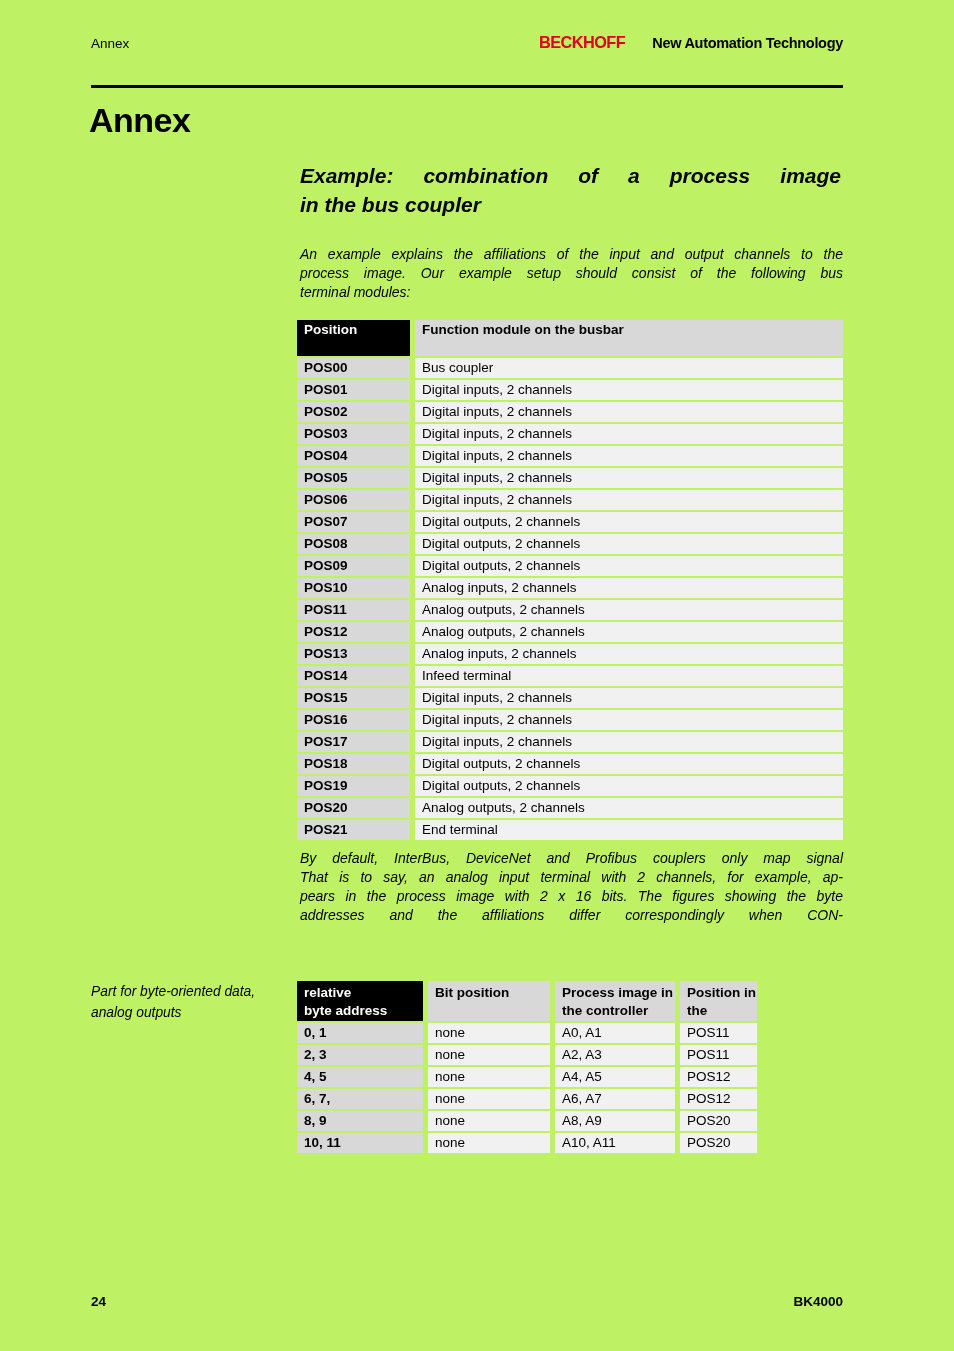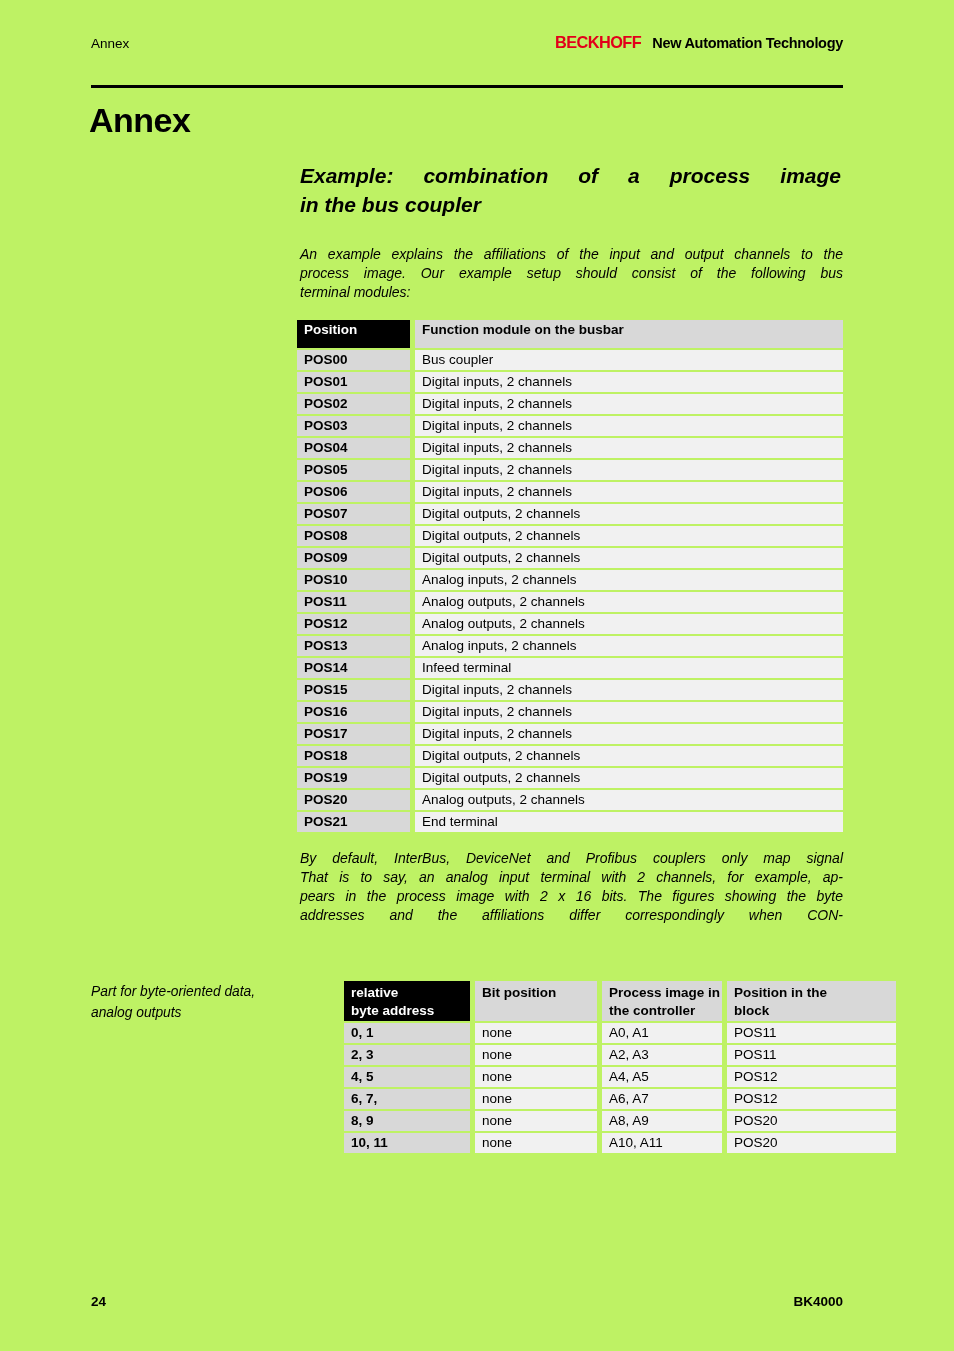--- a/index.html
+++ b/index.html
@@ -3,21 +3,21 @@
 <meta charset="utf-8">
 <style>
   html,body{margin:0;padding:0;background:#fff;}
   .page{position:relative;width:954px;height:1351px;background:#bef264;overflow:hidden;
         font-family:"Liberation Sans","DejaVu Sans",sans-serif;color:#000;padding-left:45px;}
 
   
   .pg-header{position:absolute;left:91px;top:33px;width:752px;display:flex;
              justify-content:space-between;align-items:baseline;}
   .running{font-size:13.5px;}
-  .brand{display:flex;gap:8px;align-items:baseline;}
+  .brand{display:flex;gap:24px;align-items:baseline;}
   .logo{color:#e2001a;font-weight:bold;font-size:17px;letter-spacing:-0.6px;transform:scaleX(.96);transform-origin:left;}
   .tagline{font-weight:bold;font-size:14.5px;letter-spacing:-0.3px;}
   .rule{position:absolute;left:91px;top:85px;width:752px;height:3px;background:#000;}
 
   
   .title{position:absolute;left:89px;top:101px;margin:0;font-size:34px;font-weight:bold;letter-spacing:-0.5px;}
   .heading{position:absolute;left:300px;top:161px;width:541px;margin:0;
            font-size:21px;font-weight:bold;line-height:29px;}
 
   
@@ -29,28 +29,28 @@
 
   
   .note{position:absolute;left:91px;font-style:italic;font-size:13.8px;line-height:21px;}
   .note .jline{text-align:left;text-align-last:left;}
   .n1{top:321px;width:205px;}
   .n2{top:981px;width:215px;}
 
   
   .grid{position:absolute;display:grid;column-gap:5px;row-gap:2px;}
   .t1{left:297px;top:320px;width:546px;grid-template-columns:113px 1fr;}
-  .t2{left:297px;top:981px;width:552px;grid-template-columns:126px 122px 120px 1fr;margin-left:47px;}
+  .t2{left:297px;top:981px;width:460px;grid-template-columns:126px 122px 120px 1fr;}
   .cell{height:20px;line-height:20px;padding-left:7px;font-size:13.5px;
         background:#f1f1f1;overflow:hidden;white-space:nowrap;}
   .t1 .c0,.t2 .c0{background:#d8d8d8;font-weight:bold;}
   .hdr{font-weight:bold;}
   .hdr.black{background:#000;color:#fff;}
   .hdr.gray{background:#d8d8d8;}
-  .t1 .hdr{height:28px;line-height:20px;}
+  .t1 .hdr{height:36px;line-height:20px;}
   .t2 .hdr{height:37px;line-height:17.5px;padding-top:3px;white-space:pre-line;}
 
   
   .pg-footer{position:absolute;left:91px;top:1294px;width:752px;display:flex;
              justify-content:space-between;font-weight:bold;font-size:13.5px;}
 </style>
 </head>
 <body>
 
 <div class="page">

